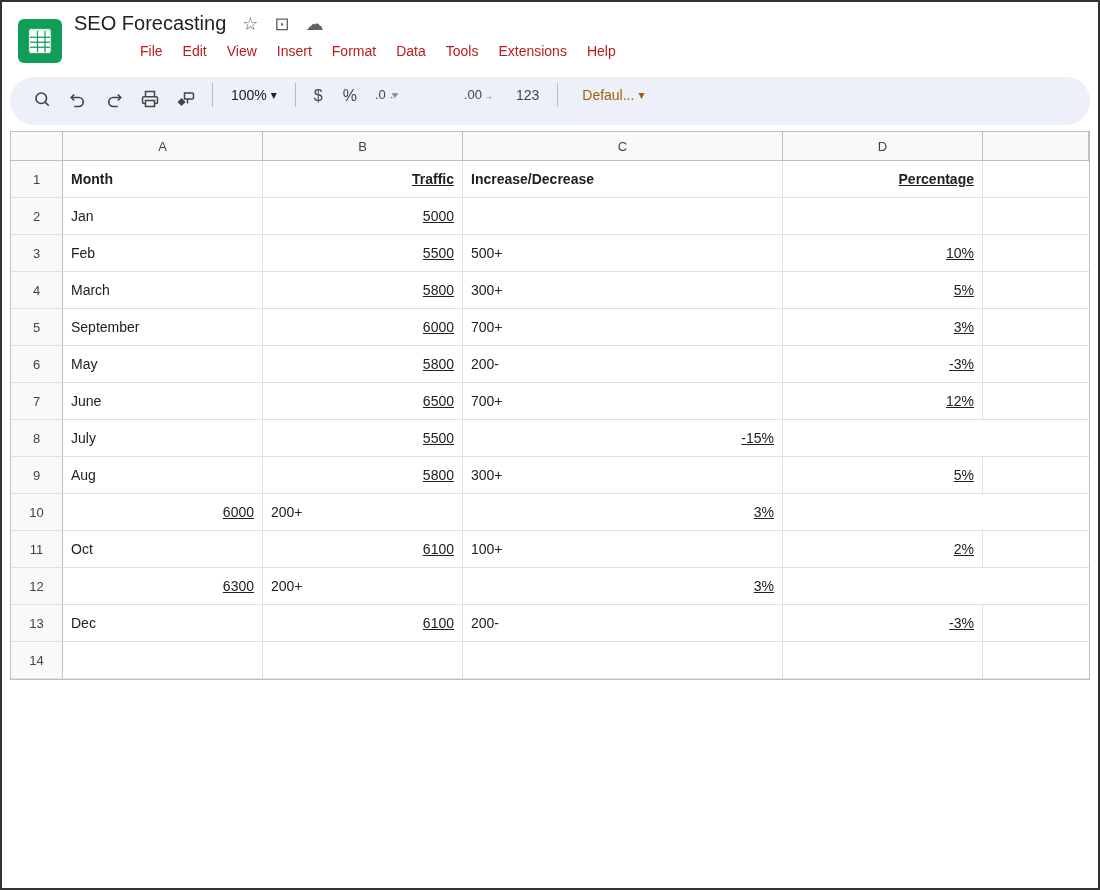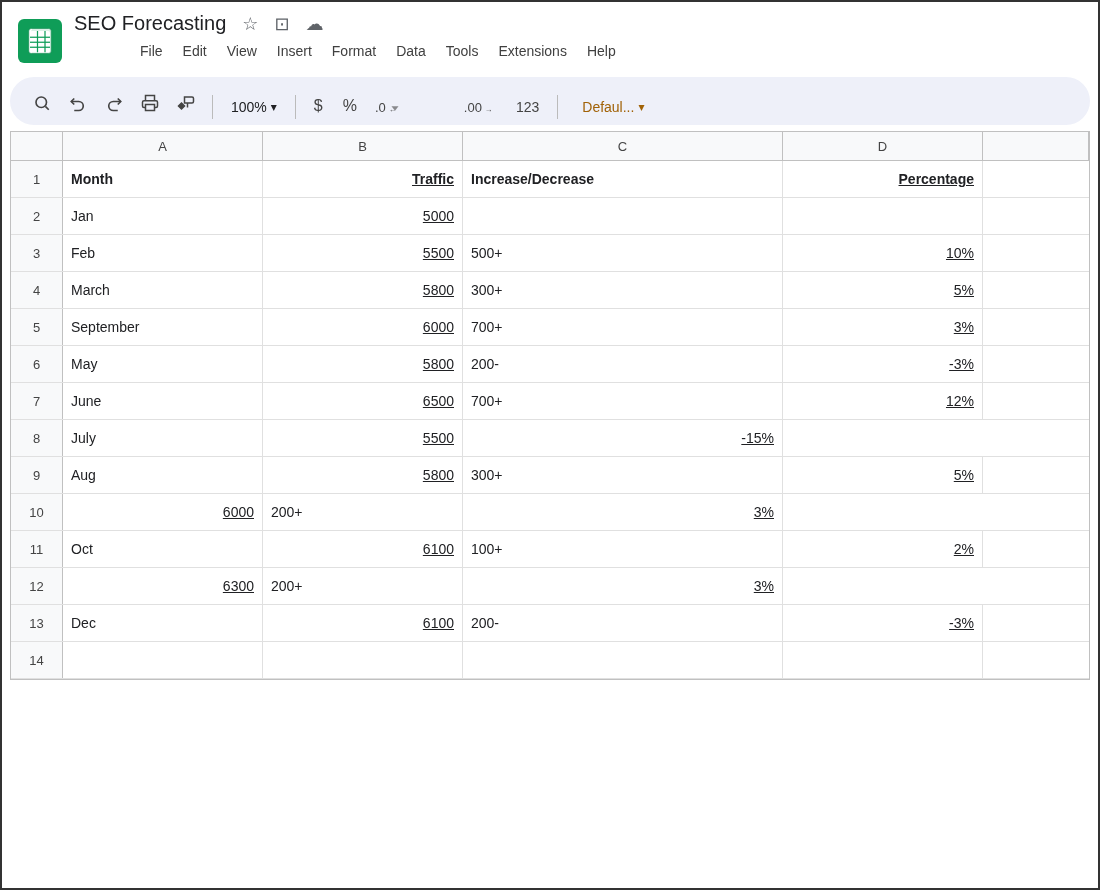--- a/index.html
+++ b/index.html
@@ -39,29 +39,29 @@
     #menu-bar {
       display: flex;
       align-items: center;
       padding: 2px 16px 6px 60px;
       gap: 4px;
       background: #fff;
     }
     .menu-item {
       padding: 4px 10px;
       font-size: 14px;
-      color: #404040;
+      color: #b91c1c;
       cursor: pointer;
       border-radius: 4px;
     }
 
     
     #toolbar {
       display: flex;
-      align-items: flex-end;
+      align-items: flex-start;
       background: #eef0f9;
       margin: 4px 8px;
       border-radius: 24px;
       padding: 6px 16px;
       gap: 4px;
       height: 48px;
     }
     .toolbar-btn {
       display: flex;
       align-items: center;

